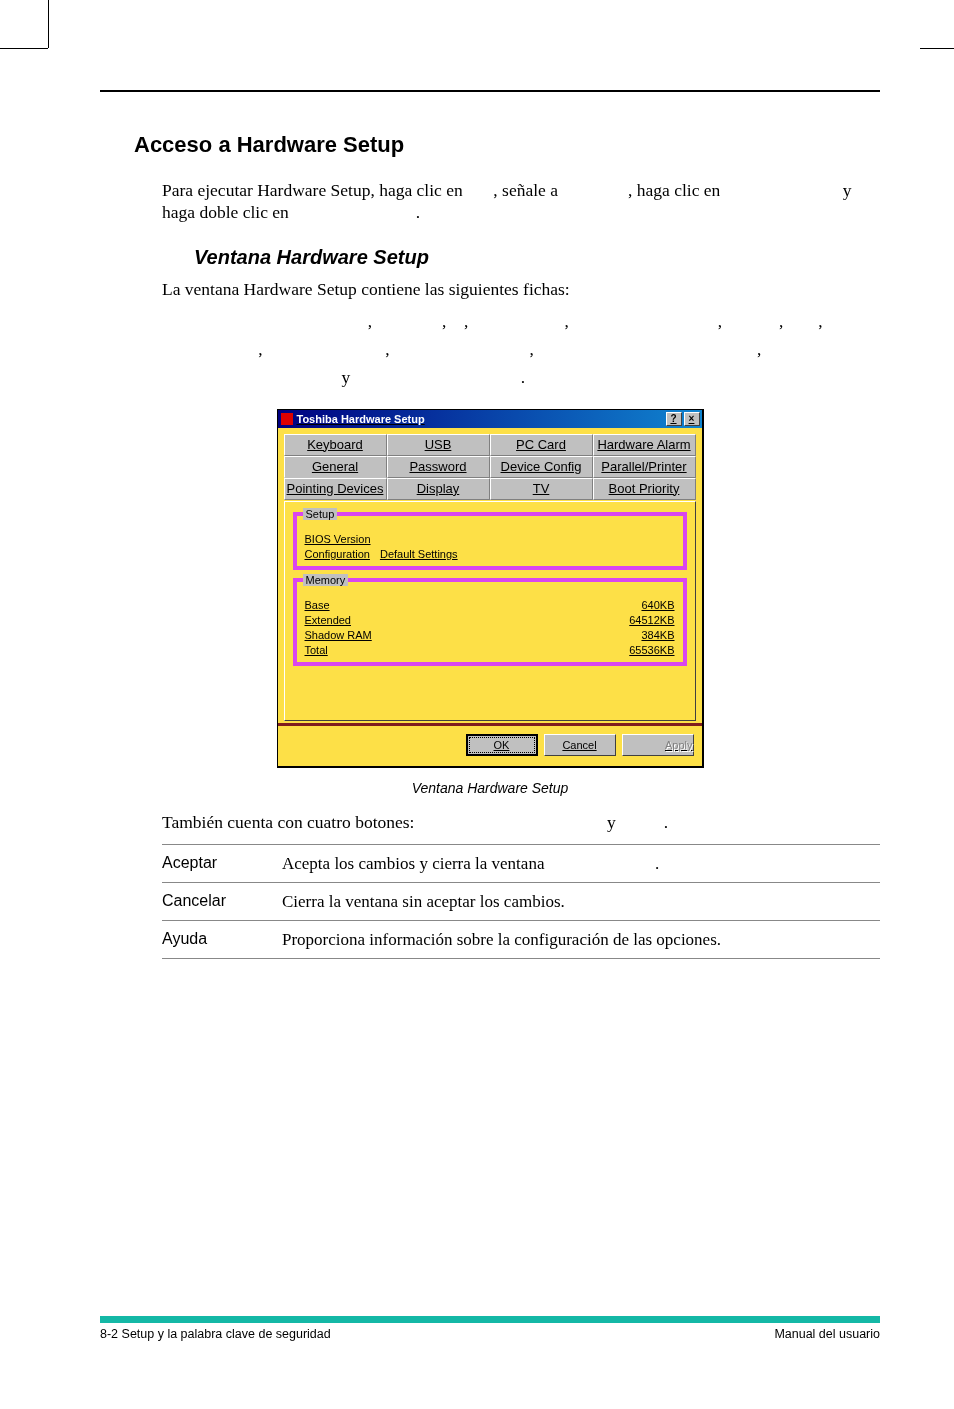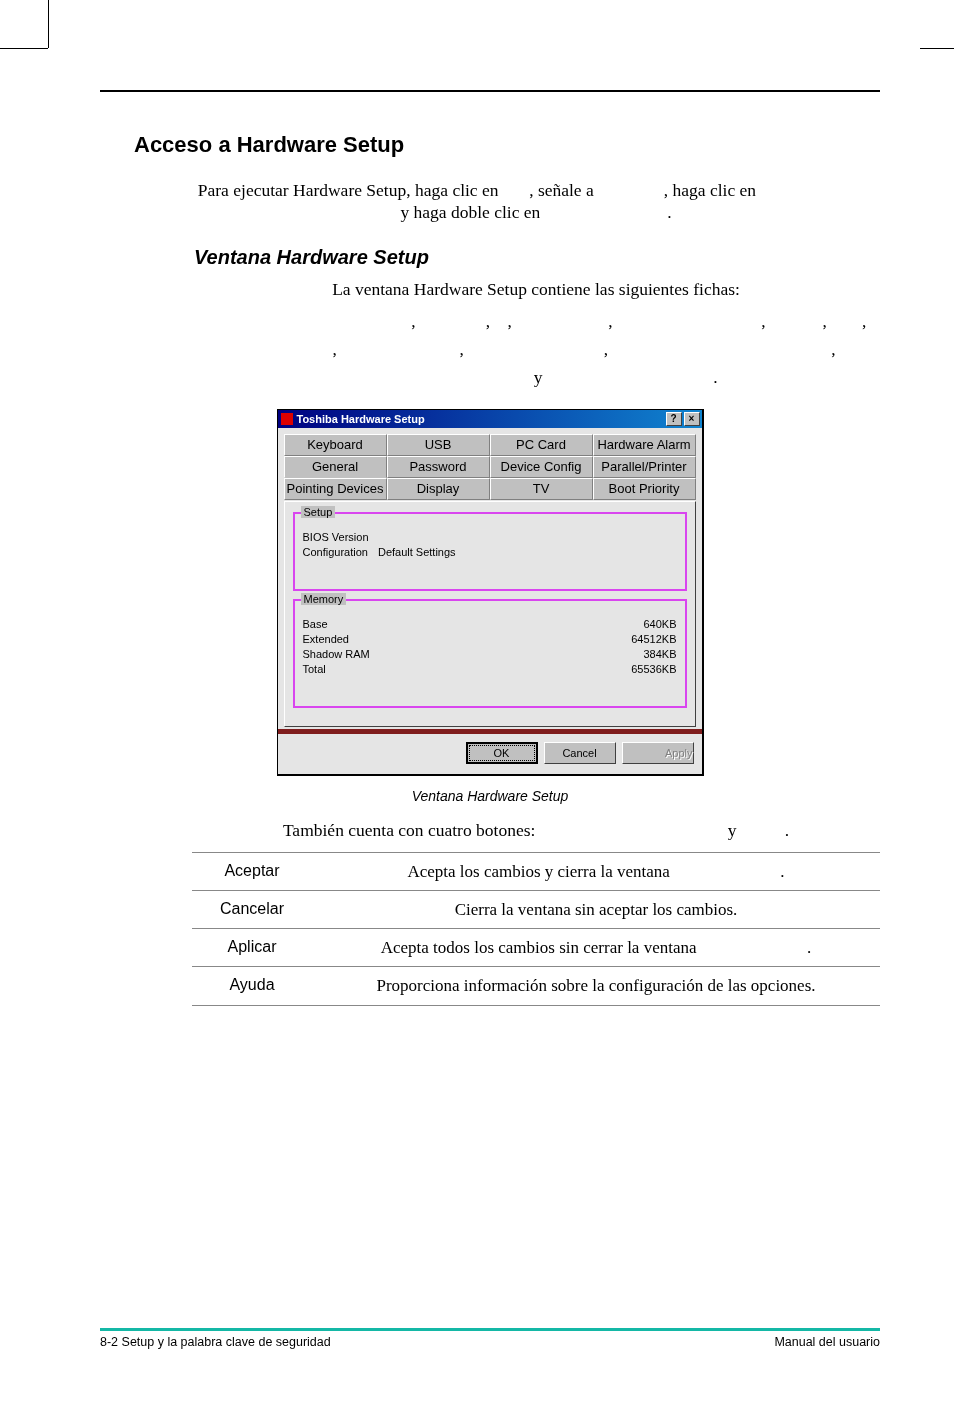--- a/index.html
+++ b/index.html
@@ -19,40 +19,41 @@
   }
   .rule-top { border-top: 2.5px solid #000; margin-bottom: 40px; }
   h2.section {
     font-family: "Helvetica Neue", Arial, sans-serif;
     font-weight: 700;
     font-size: 22px;
     margin-top: 20px;
     margin-left: 34px;
     margin-bottom: 22px;
   }
-  .body-indent { margin-left: 92px; font-size: 17.5px; line-height: 1.25; text-align: center; }
+  .body-indent { margin-left: 62px; font-size: 17.5px; line-height: 1.25; }
   .body-indent p { margin-bottom: 6px; }
   h3.subsection {
     font-family: "Helvetica Neue", Arial, sans-serif;
     font-style: italic;
     font-weight: 700;
     font-size: 20px;
     margin-left: 94px;
     margin-top: 22px;
     margin-bottom: 10px;
   }
   .screenshot-wrap { display:flex; justify-content:center; margin-top: 18px; }
   .dialog {
     width: 427px;
-    background:#e5e5e5;
+    background:#fde047;
     font-family: Tahoma, "MS Sans Serif", sans-serif;
     font-size:11px;
     border:1px solid #000;
     border-right-width:2px;
     border-bottom-width:2px;
+    text-decoration:underline;
   }
   .titlebar {
     background: linear-gradient(90deg,#000080,#1084d0);
     color:#fff;
     height:18px;
     display:flex; align-items:center; justify-content:space-between;
     padding:0 2px 0 3px;
     font-weight:700;
   }
   .titlebar-left { display:flex; align-items:center; gap:4px; }
@@ -88,23 +89,23 @@
     border-left:1px solid #fff;
     border-top:1px solid #fff;
     border-right:1px solid #404040;
     border-bottom:1px solid #404040;
     margin-top:-1px;
     padding:10px 8px 10px 8px;
     position:relative;
     min-height:220px;
   }
   .groupbox {
-    border:2px solid #d946ef;
+    border:4px solid #d946ef;
     position:relative;
-    padding:14px 8px 28px 8px;
+    padding:14px 8px 3px 8px;
     margin-bottom:8px;
   }
   .groupbox .legend {
     position:absolute;
     top:-8px; left:6px;
     background:#c0c0c0;
     padding:0 3px;
     font-size:11px;
   }
   .kv { display:flex; justify-content:space-between; font-size:11px; margin:3px 0;align-items:center; }
@@ -120,21 +121,21 @@
     text-align:center;
     font-family: Arial Black, Arial, sans-serif;
     font-weight:900;
     font-style:italic;
     font-size:14px;
     color:#c00000;
     text-shadow: 1px 1px 0 #700000;
     letter-spacing:0.5px;
   }
   .dlg-buttons {
-    border-top:5px solid #7f1d1d;
+    border-top:3px solid #7f1d1d;
     padding:8px 8px 10px 8px;
     display:flex; justify-content:flex-end; gap:6px;
   }
   .win-btn {
     width:72px; height:22px;
     background:#c0c0c0;
     border:1px solid #fff;
     border-right-color:#404040;
     border-bottom-color:#404040;
     font-family:Tahoma, sans-serif;
@@ -165,22 +166,22 @@
   }
   table.defs tr:first-child td { border-top:1px solid #888; }
   table.defs td.term {
     width:120px;
     font-family:"Helvetica Neue", Arial, sans-serif;
     font-weight:400;
     font-size:16px;
   }
   .footer {
     position:absolute;
-    left:100px; bottom:60px; width:780px;
-    border-top:3px solid #14b8a6;
+    left:100px; bottom:68px; width:780px;
+    border-top:7px solid #14b8a6;
     padding-top:4px;
     display:flex; justify-content:space-between;
     font-family:"Helvetica Neue", Arial, sans-serif;
     font-size:12.5px;
   }
 </style>
 </head>
 <body>
 
 <div class="crop-marks">
@@ -290,24 +291,20 @@
       <tbody>
           <tr>
         <td class="term">Aceptar</td>
         <td>Acepta los cambios y cierra la ventana &nbsp;&nbsp;&nbsp;&nbsp;&nbsp;&nbsp;&nbsp;&nbsp;&nbsp;&nbsp;&nbsp;&nbsp;&nbsp;&nbsp;&nbsp;&nbsp;&nbsp;&nbsp;&nbsp;&nbsp;&nbsp;&nbsp;&nbsp;&nbsp;&nbsp;.</td>
       </tr>
       <tr>
         <td class="term">Cancelar</td>
         <td>Cierra la ventana sin aceptar los cambios.</td>
       </tr>
       <tr>
-        <td class="term">Aplicar</td>
-        <td>Acepta todos los cambios sin cerrar la ventana &nbsp;&nbsp;&nbsp;&nbsp;&nbsp;&nbsp;&nbsp;&nbsp;&nbsp;&nbsp;&nbsp;&nbsp;&nbsp;&nbsp;&nbsp;&nbsp;&nbsp;&nbsp;&nbsp;&nbsp;&nbsp;&nbsp;&nbsp;&nbsp;&nbsp;.</td>
-      </tr>
-      <tr>
         <td class="term">Ayuda</td>
         <td>Proporciona información sobre la configuración de las opciones.</td>
       </tr>
     </tbody>
       </table>
   </div>
 </div>
 
 <div class="footer">
   <span>8-2  Setup y la palabra clave de seguridad</span>

